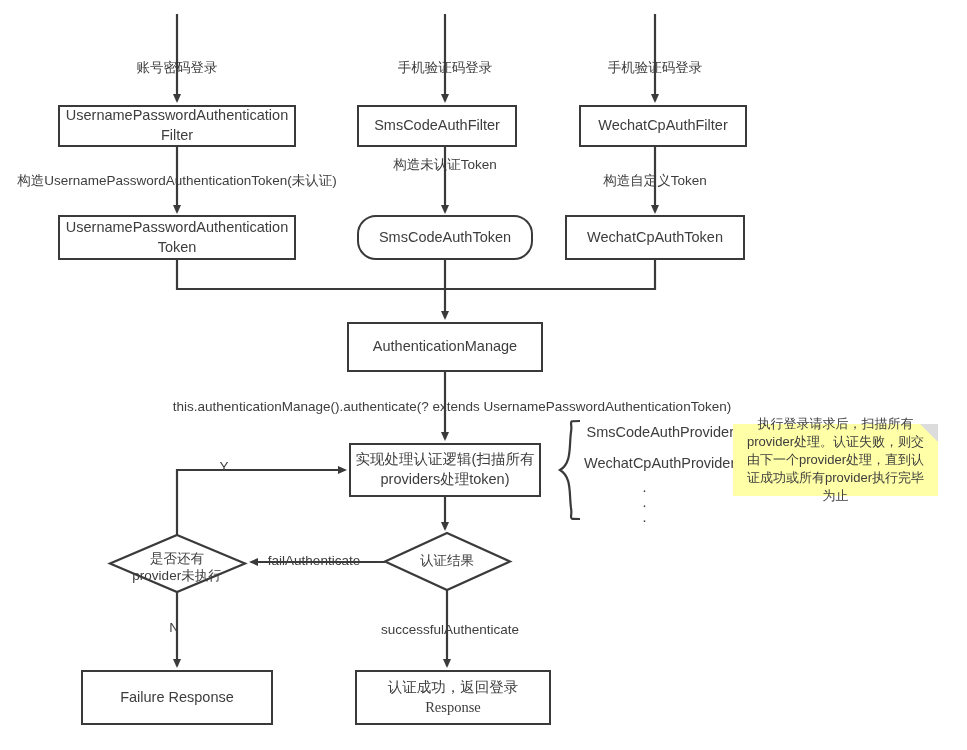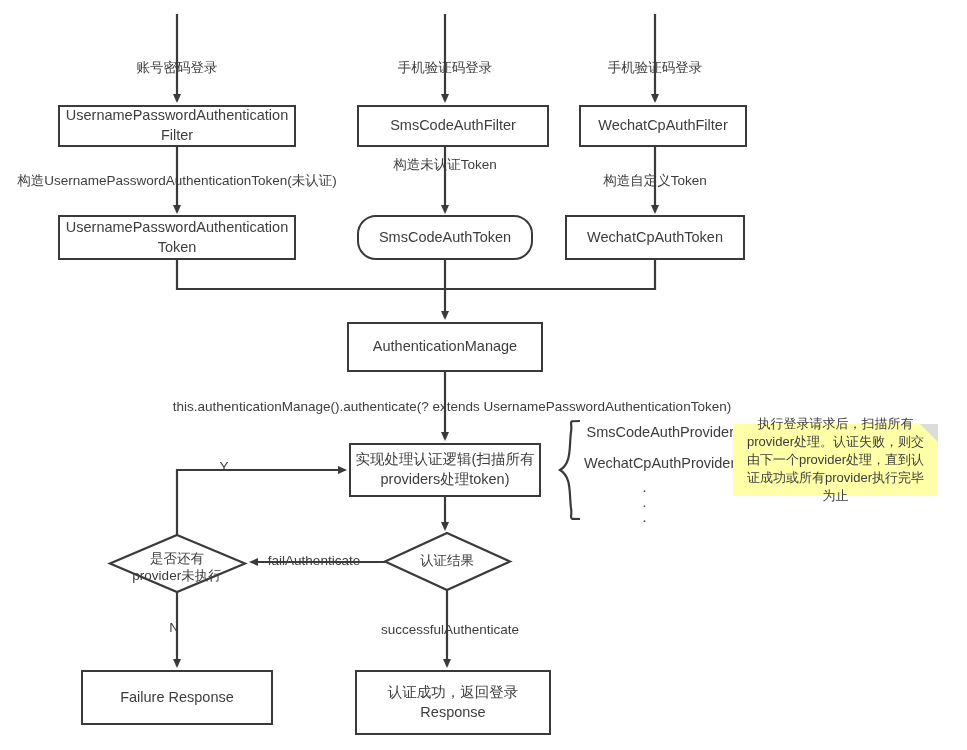--- a/index.html
+++ b/index.html
@@ -139,21 +139,21 @@
 
       <path d="M580,421 C566,421 573,421 571,432 C569,446 572,463 560,470 C572,477 569,494 571,508 C573,519 566,519 580,519" stroke-width="2.2"></path>
     </g>
   </svg>
 
   <div class="node" style="left:58px; top:105px; width:238px; height:42px;">
     <span style="white-space:pre-line">UsernamePasswordAuthentication
 Filter</span>
   </div>
 
-  <div class="node" style="left:357px; top:105px; width:192px; height:42px;">
+  <div class="node" style="left:357px; top:105px; width:160px; height:42px;">
     <span style="white-space:pre-line">SmsCodeAuthFilter</span>
   </div>
 
   <div class="node" style="left:579px; top:105px; width:168px; height:42px;">
     <span style="white-space:pre-line">WechatCpAuthFilter</span>
   </div>
 
   <div class="node" style="left:58px; top:215px; width:238px; height:45px;">
     <span style="white-space:pre-line">UsernamePasswordAuthentication
 Token</span>
@@ -173,21 +173,21 @@
   </div>
 
   <div class="node" style="left:347px; top:322px; width:196px; height:50px;">
     <span>AuthenticationManage</span>
   </div>
 
   <div class="node" style="left:81px; top:670px; width:192px; height:55px;">
     <span>Failure Response</span>
   </div>
 
-  <div class="node" style="left:355px; top:670px; width:196px; height:65px;">
+  <div class="node" style="left:355px; top:670px; width:196px; height:55px;font-family:Liberation Serif, serif;">
     <span style="white-space:pre-line">认证成功，返回登录
 Response</span>
   </div>
 
   <div class="diamond-label" style="left:97px; top:551px; width:160px;">
     <span style="display:block">是否还有</span>
     <span style="display:block">provider未执行</span>
   </div>
 
   <div class="diamond-label" style="left:387px; top:553px; width:120px;">认证结果</div>

